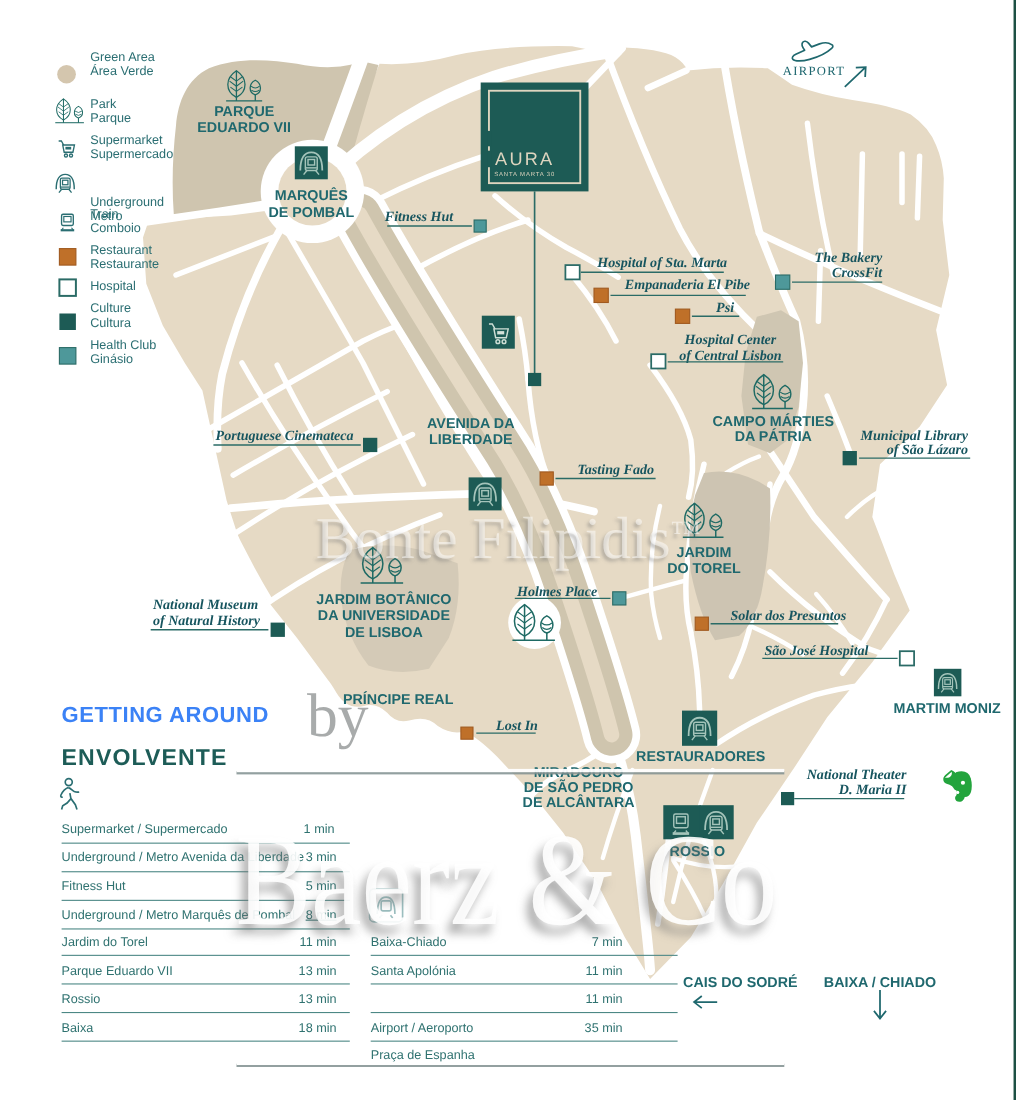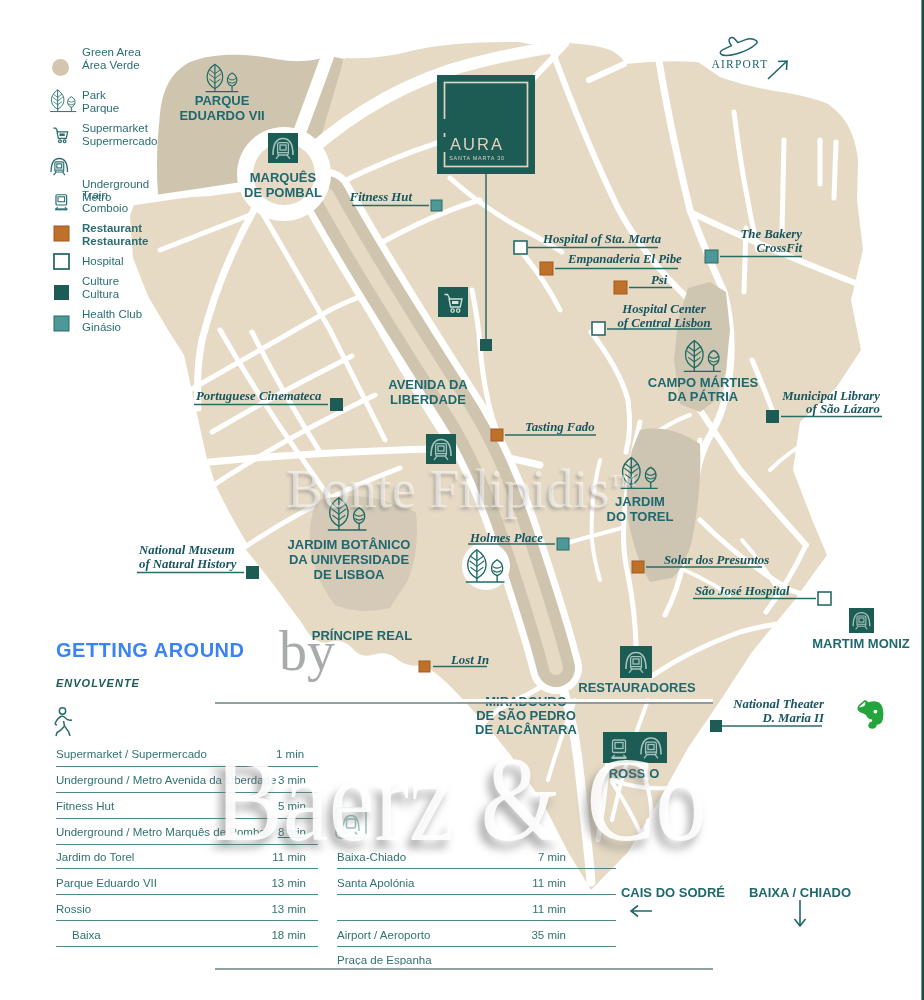--- a/index.html
+++ b/index.html
@@ -1,20 +1,20 @@
 <!DOCTYPE html>
 <html><head>
 <meta charset="utf-8">
 <style>
 html,body{margin:0;padding:0;background:#fff;}
 #page{position:relative;width:924px;height:1000px;background:#fff;overflow:hidden;font-family:"Liberation Sans",sans-serif;}
 #mapsvg{position:absolute;left:0;top:0;}
 .leg{position:absolute;color:#2a6e72;font-size:11.5px;line-height:13px;}
 .ga-title{position:absolute;left:56px;top:639px;color:#3b82f6;font-size:20px;font-weight:bold;letter-spacing:0.5px;}
-.ga-sub{position:absolute;left:56px;top:677px;color:#1d5c57;font-size:11px;font-weight:bold;letter-spacing:1px;font-style:italic;}
+.ga-sub{position:absolute;left:56px;top:677px;color:#1d5c57;font-size:21px;font-weight:bold;letter-spacing:1px;}
 .trow{position:absolute;color:#2f7270;font-size:11.5px;}
 .tline{position:absolute;height:0;border-top:1.4px solid #4c8885;}
 .wm{position:absolute;color:rgba(255,255,255,0.88);font-family:"Liberation Serif",serif;}
 .wline{position:absolute;height:2.5px;background:rgba(255,255,255,0.95);box-shadow:0 2px 0 rgba(128,143,143,0.85);}
 </style>
 </head>
 <body>
 <div id="page">
 <svg id="mapsvg" width="924" height="1000" viewBox="0 0 924 1000">
 
@@ -398,21 +398,21 @@
           </g>
         </g>
 </g>
 </svg>
 
 <div class="leg" style="left:82px;top:46px;">Green Area<br>Área Verde</div>
 <div class="leg" style="left:82px;top:89px;">Park<br>Parque</div>
 <div class="leg" style="left:82px;top:122px;">Supermarket<br>Supermercado</div>
 <div class="leg" style="left:82px;top:156px;margin-top:22px;">Underground<br>Metro</div>
 <div class="leg" style="left:82px;top:189px;">Train<br>Comboio</div>
-<div class="leg" style="left:82px;top:222px;font-weight:bold;">Restaurant<br>Restaurante</div>
+<div class="leg" style="left:82px;top:222px;">Restaurant<br>Restaurante</div>
 <div class="leg" style="left:82px;top:255px;">Hospital</div>
 <div class="leg" style="left:82px;top:275px;">Culture<br>Cultura</div>
 <div class="leg" style="left:82px;top:308px;">Health Club<br>Ginásio</div>
 
 <div class="ga-title">GETTING AROUND</div>
 
 <div class="ga-sub">ENVOLVENTE</div>
 
 <div class="trow" style="left:56px;top:748px;">Supermarket / Supermercado</div>
 <div class="trow" style="left:276px;top:748px;width:30px;text-align:left;">1 min</div>
@@ -428,21 +428,21 @@
 <div class="tline" style="left:56px;top:844px;width:262px;"></div>
 <div class="trow" style="left:56px;top:851px;">Jardim do Torel</div>
 <div class="trow" style="left:270px;top:851px;width:36px;text-align:right;">11 min</div>
 <div class="tline" style="left:56px;top:868px;width:262px;"></div>
 <div class="trow" style="left:56px;top:877px;">Parque Eduardo VII</div>
 <div class="trow" style="left:270px;top:877px;width:36px;text-align:right;">13 min</div>
 <div class="tline" style="left:56px;top:894px;width:262px;"></div>
 <div class="trow" style="left:56px;top:903px;">Rossio</div>
 <div class="trow" style="left:270px;top:903px;width:36px;text-align:right;">13 min</div>
 <div class="tline" style="left:56px;top:920px;width:262px;"></div>
-<div class="trow" style="left:56px;top:929px;margin-left:16px;">Baixa</div>
+<div class="trow" style="left:56px;top:929px;">Baixa</div>
 <div class="trow" style="left:270px;top:929px;width:36px;text-align:right;">18 min</div>
 <div class="tline" style="left:56px;top:946px;width:262px;"></div>
 
 <div class="trow" style="left:337px;top:851px;">Baixa-Chiado</div>
 <div class="trow" style="left:530px;top:851px;width:36px;text-align:right;">7 min</div>
 <div class="tline" style="left:337px;top:868px;width:279px;"></div>
 <div class="trow" style="left:337px;top:877px;">Santa Apolónia</div>
 <div class="trow" style="left:530px;top:877px;width:36px;text-align:right;">11 min</div>
 <div class="tline" style="left:337px;top:894px;width:279px;"></div>
 <div class="trow" style="left:337px;top:926px;margin-top:28px;">Praça de Espanha</div>

